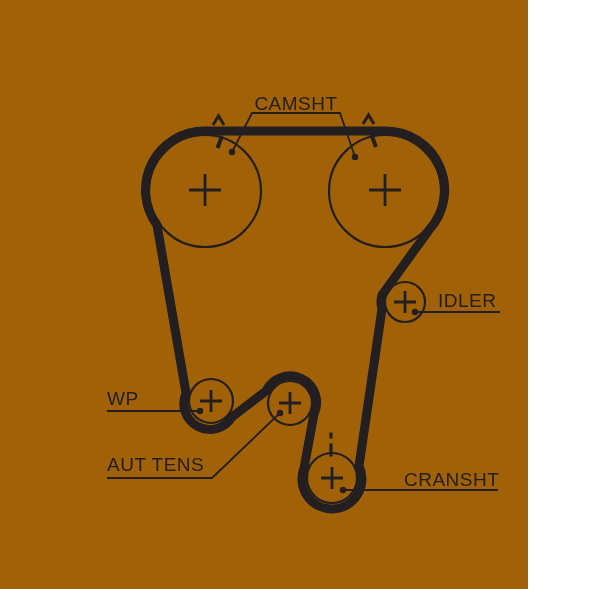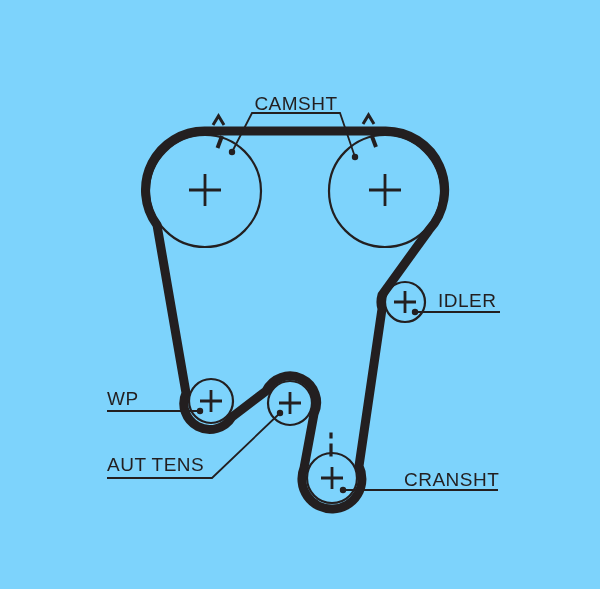--- a/index.html
+++ b/index.html
@@ -2,23 +2,23 @@
 <html><head>
 <meta charset="utf-8">
 <style>
   html, body {
     margin: 0;
     padding: 0;
     background: #ffffff;
   }
   .stage {
     position: relative;
-    width: 600px;
+    width: 528px;
     height: 589px;
-    background: #7dd3fc;
+    background: #a16207;
     overflow: hidden;
     font-family: "Liberation Sans", sans-serif;
   }
   svg text {
     font-family: "Liberation Sans", sans-serif;
     font-size: 19px;
     letter-spacing: 0.5px;
     fill: #231f20;
   }
   .ink-stroke { stroke: #231f20; fill: none; }

